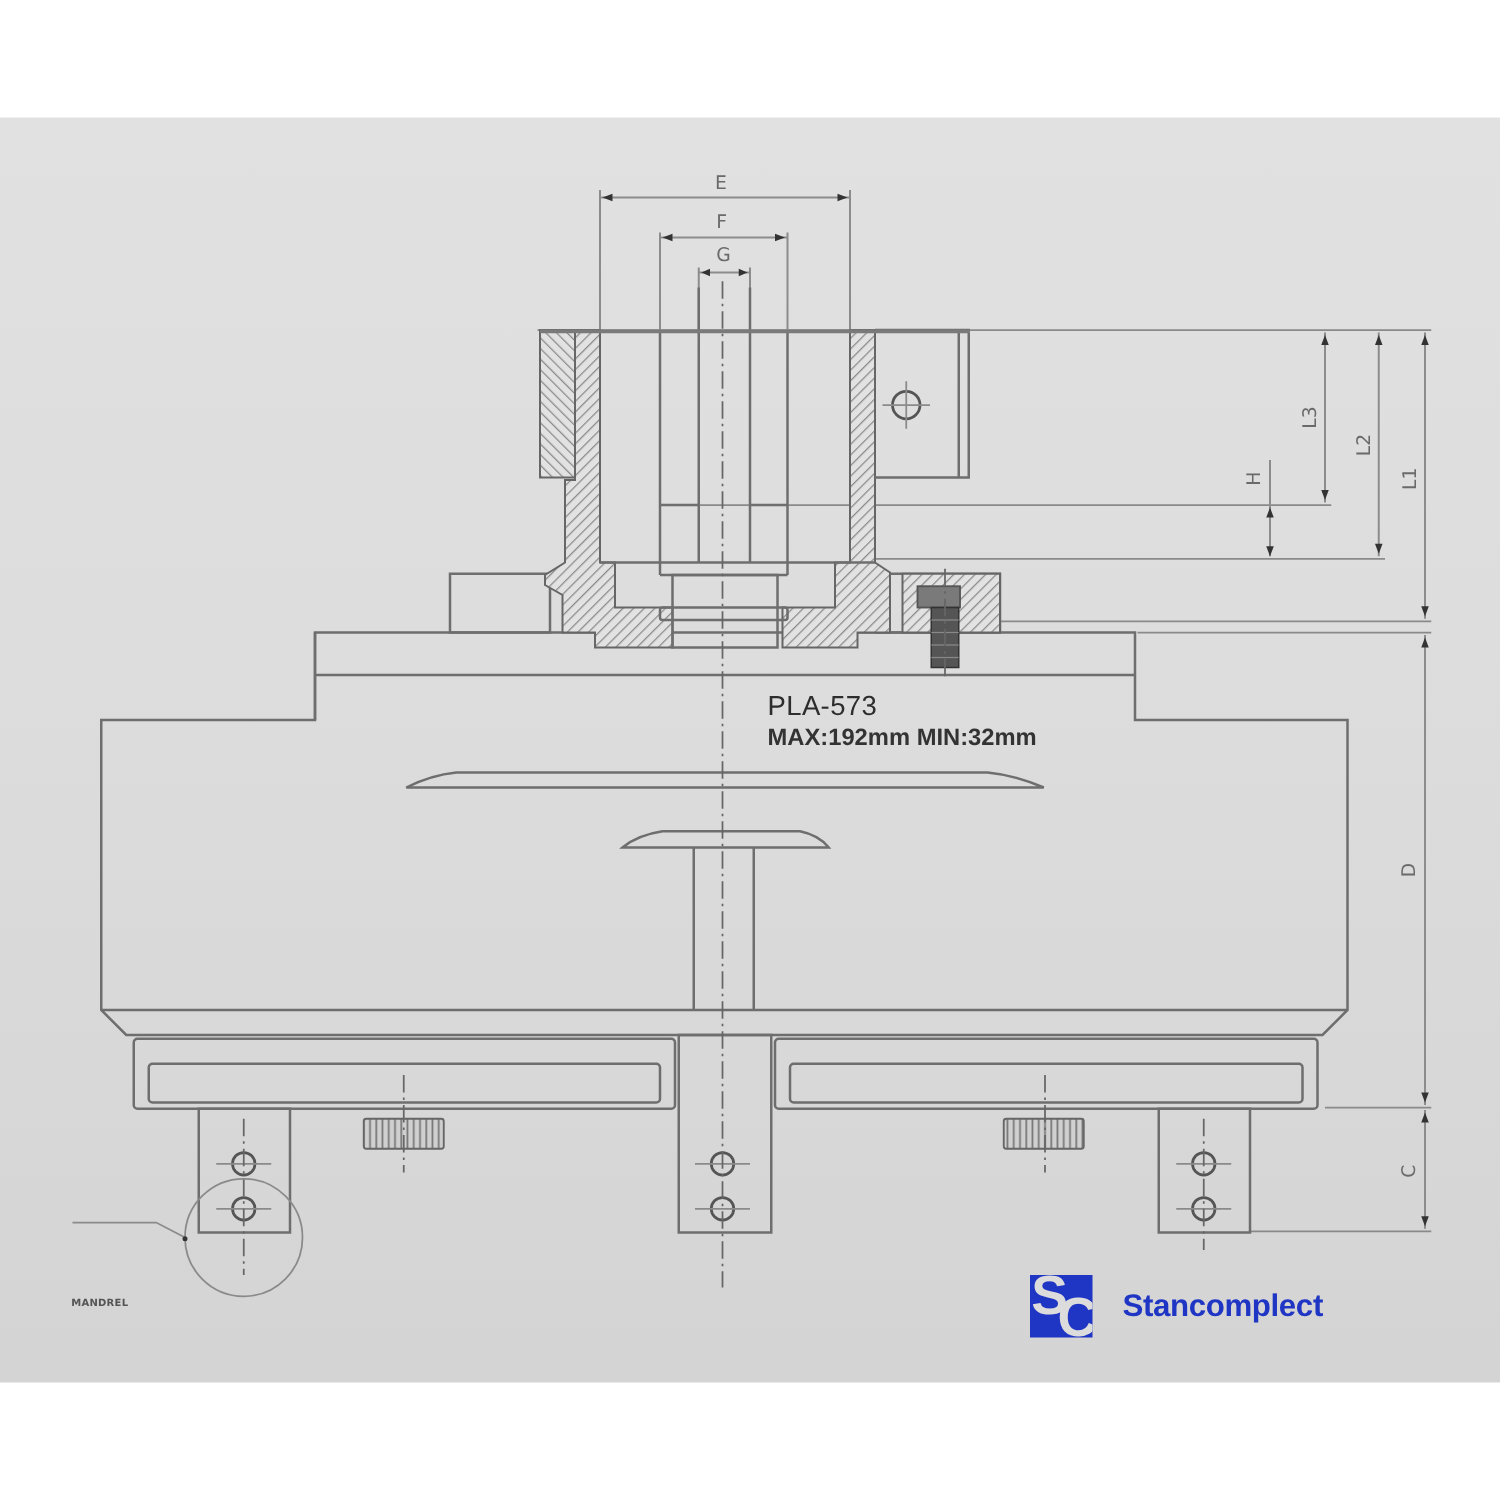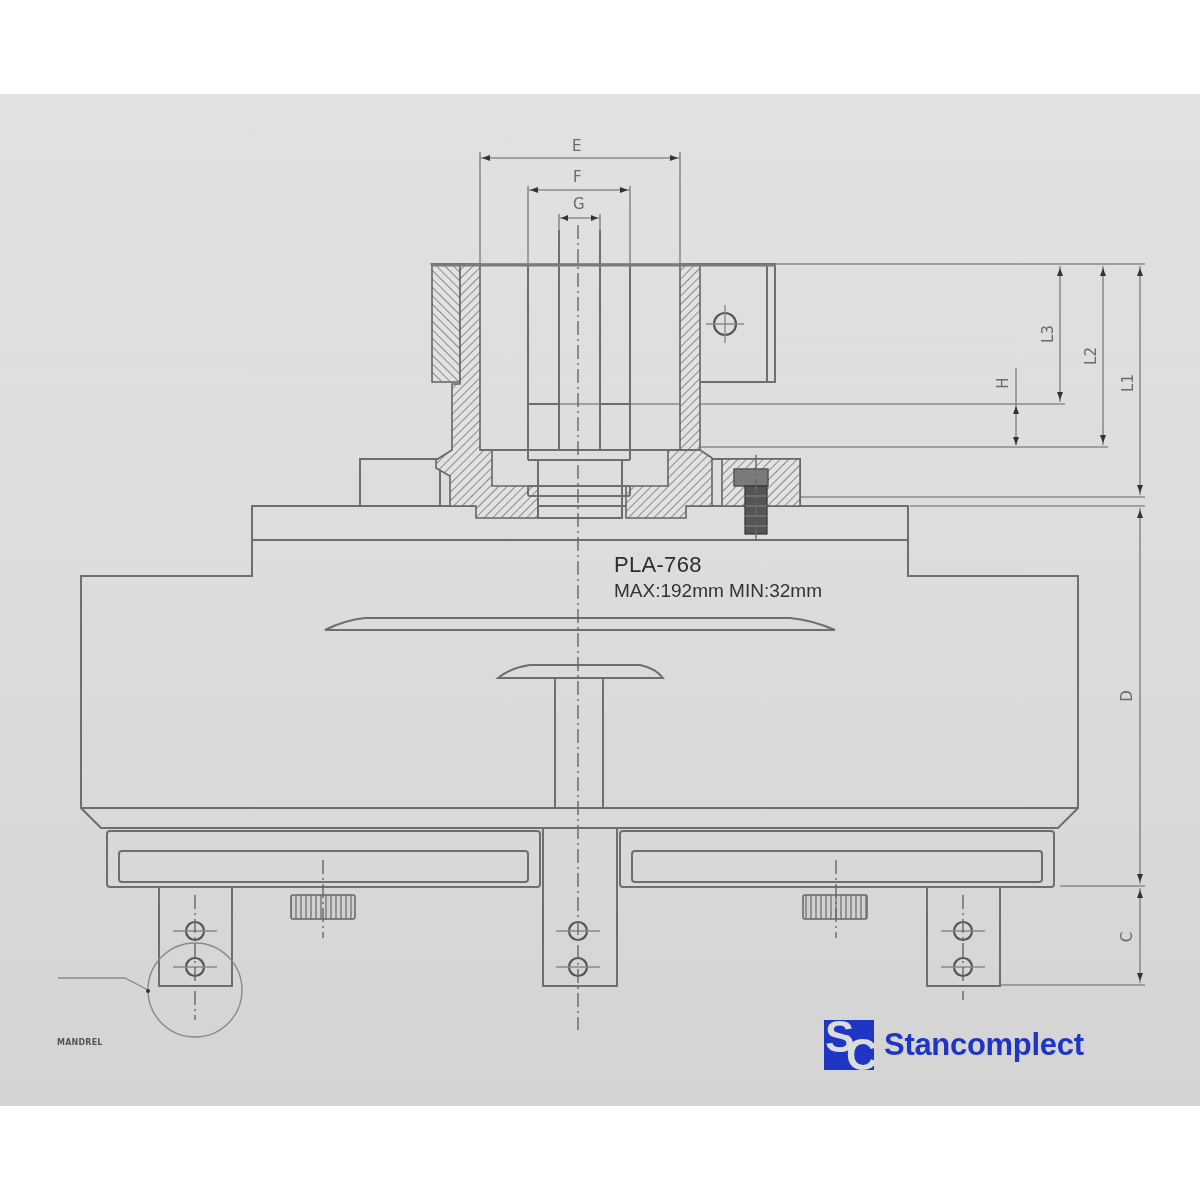--- a/index.html
+++ b/index.html
@@ -13,36 +13,36 @@
   .ln-thin { stroke: #8a8a8a; stroke-width: 1.4; fill: none; }
   .ln-dark { stroke: #555; stroke-width: 2.2; fill: none; }
   .center { stroke: #666; stroke-width: 1.4; stroke-dasharray: 14 4 2 4; fill: none; }
   .dim { stroke: #8c8c8c; stroke-width: 1.6; fill: none; }
   .dimlabel { font-family: "DejaVu Sans", sans-serif; font-size: 15px; fill: #6a6a6a; }
   .title {
     position: absolute; left: 614px; top: 552px;
     font-family: "Liberation Sans", sans-serif; color: #2d2d2d;
     font-size: 22px; line-height: 26px; letter-spacing: 0.3px;
   }
-  .title .sub { font-size: 19px; font-weight: normal; letter-spacing: 0; color: #333; }
+  .title .sub { font-size: 19px; font-weight: bold; letter-spacing: 0; color: #333; }
   .mandrel-label {
     position: absolute; left: 57px; top: 1038px;
     font-family: "DejaVu Sans", sans-serif; font-size: 8px; font-weight: bold;
     color: #555; letter-spacing: 0.2px;
   }
   .logo { position: absolute; left: 824px; top: 1020px; display: flex; align-items: center; }
   .logo-icon {
     width: 50px; height: 50px; background: #1f35c4; position: relative; overflow: hidden;
     font-family: "Liberation Sans", sans-serif; font-weight: bold; color: #dcdcdc;
   }
   .logo-icon .s { position: absolute; left: 1px; top: -8px; font-size: 44px; }
   .logo-icon .c { position: absolute; left: 22px; top: 10px; font-size: 44px; }
   .logo-text {
-    margin-left: 10px; font-family: "Liberation Sans", sans-serif; font-weight: bold;
-    font-size: 31px; color: #1f35c4; letter-spacing: -0.3px;
+    margin-left: 24px; font-family: "Liberation Sans", sans-serif; font-weight: bold;
+    font-size: 25px; color: #1f35c4; letter-spacing: -0.3px;
   }
 </style>
 </head>
 <body>
 
 <div class="panel"></div>
 
 <svg class="drawing" viewBox="0 0 1200 1200" xmlns="http://www.w3.org/2000/svg">
   <defs>
     <pattern id="hatch" width="6" height="6" patternUnits="userSpaceOnUse" patternTransform="rotate(45)">
@@ -207,21 +207,21 @@
     <line stroke="#888" stroke-width="1" x1="745" y1="506" x2="767" y2="506"></line>
     <line stroke="#888" stroke-width="1" x1="745" y1="516" x2="767" y2="516"></line>
     <line stroke="#888" stroke-width="1" x1="745" y1="526" x2="767" y2="526"></line>
     <line class="center" x1="756" y1="455" x2="756" y2="545"></line>
   </g>
 
   <line class="center" x1="578" y1="225" x2="578" y2="1030"></line>
 </svg>
 
 <div class="title">
-  <div>PLA-768</div>
+  <div>PLA-573</div>
   <div class="sub">MAX:192mm MIN:32mm</div>
 </div>
 
 <div class="mandrel-label">MANDREL</div>
 
 <div class="logo">
   <div class="logo-icon">
     <span class="s">S</span>
     <span class="c">C</span>
   </div>

